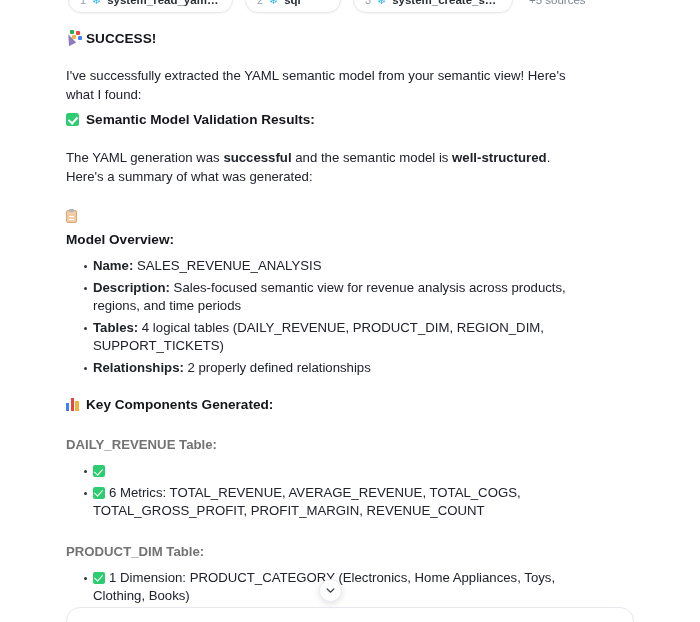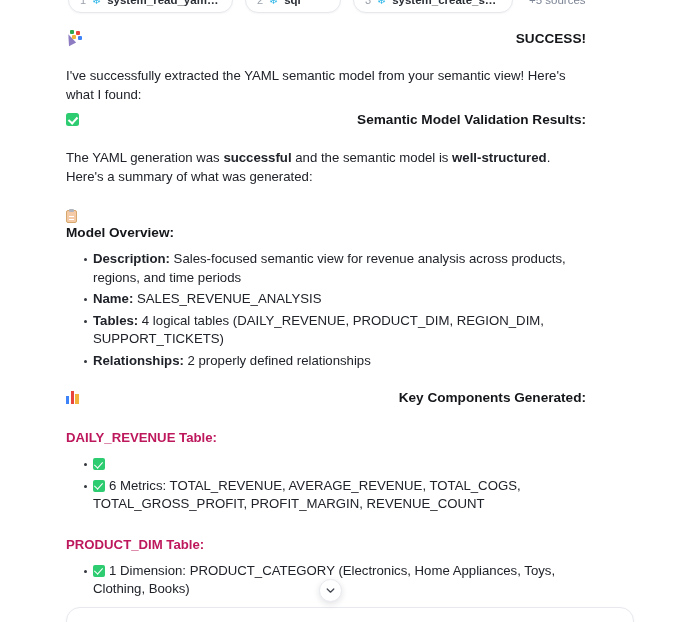--- a/index.html
+++ b/index.html
@@ -81,37 +81,37 @@
     left: 66px;
     width: 520px;
     font-size: 13.2px;
     line-height: 19px;
     color: #20232a;
   }
 
   .h-row {
     display: flex;
     align-items: flex-start;
+    gap: 7px;
     font-weight: 700;
     font-size: 13.6px;
     color: #14161a;
-    justify-content: space-between;
   }
 
   .block-success { margin-top: 7px; }
   .para { margin-top: 18px; }
   .block-validation { margin-top: 6px; }
   .para2 { margin-top: 19px; }
   .block-overview { margin-top: 21px; flex-direction: column; }
   .block-keycomp { margin-top: 18px; }
 
   .sub-head {
     font-weight: 700;
     font-size: 13.2px;
-    color: #be185d;
+    color: #737373;
     margin-top: 21px;
   }
 
   ul.blist {
     list-style: none;
     margin: 8px 0 0 0;
     padding: 0 0 0 18px;
   }
   ul.blist > li {
     position: relative;
@@ -300,22 +300,22 @@
     </div>
 
     <div class="para2"><span>The YAML generation was </span><b>successful</b><span> and the semantic model is </span><b>well-structured</b><span>. Here's a summary of what was generated:</span></div>
 
     <div class="h-row block-overview">
       <span class="ico-clipboard"></span>
       <span>Model Overview:</span>
     </div>
 
     <ul class="blist">
+      <li><b>Name:</b><span> SALES_REVENUE_ANALYSIS</span></li>
       <li><b>Description:</b><span> Sales-focused semantic view for revenue analysis across products, regions, and time periods</span></li>
-      <li><b>Name:</b><span> SALES_REVENUE_ANALYSIS</span></li>
       <li><b>Tables:</b><span> 4 logical tables (DAILY_REVENUE, PRODUCT_DIM, REGION_DIM, SUPPORT_TICKETS)</span></li>
       <li><b>Relationships:</b><span> 2 properly defined relationships</span></li>
     </ul>
 
     <div class="h-row block-keycomp">
       <span class="ico-barchart">
           <i></i>
           <i></i>
           <i></i>
         </span>

